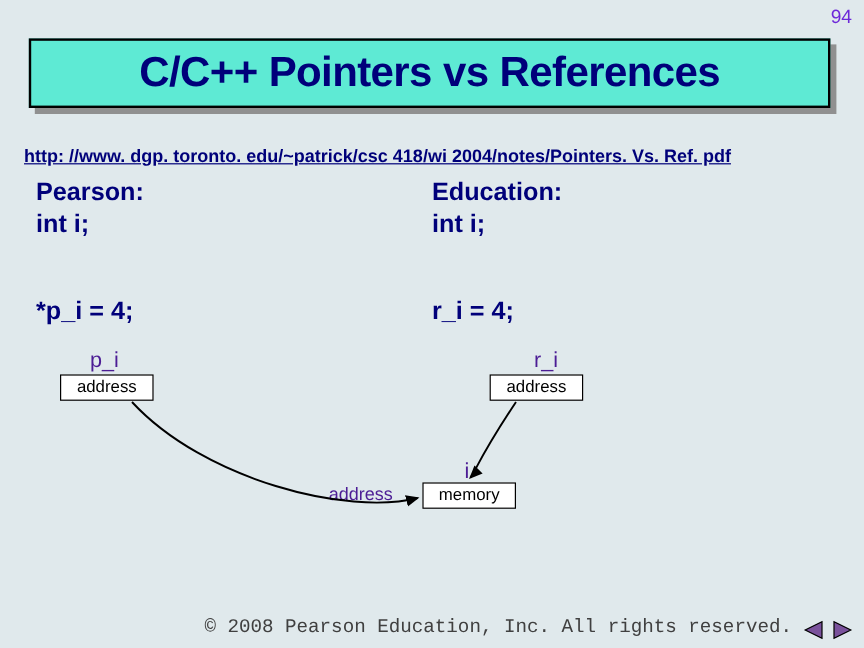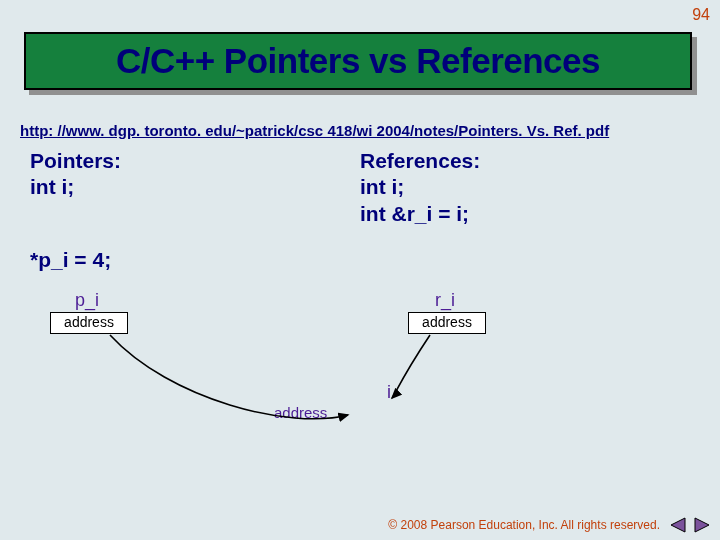--- a/index.html
+++ b/index.html
@@ -14,41 +14,41 @@
   .slide {
     position: relative;
     width: 720px;
     height: 540px;
   }
   .page-number {
     position: absolute;
     top: 6px;
     right: 10px;
     font-size: 16px;
-    color: #c2410c;
+    color: #6d28d9;
   }
   .title-wrap {
     position: absolute;
     top: 32px;
     left: 24px;
     width: 672px;
   }
   .title-shadow {
     position: absolute;
     top: 5px;
     left: 5px;
     width: 668px;
     height: 58px;
     background: #909090;
   }
   .title-box {
     position: relative;
     width: 668px;
     height: 58px;
-    background: #15803d;
+    background: #5eead4;
     border: 2px solid #000;
     box-sizing: border-box;
     display: flex;
     align-items: center;
     justify-content: center;
   }
   .title-box span {
     font-size: 35px;
     font-weight: bold;
     color: #00007a;
@@ -112,22 +112,23 @@
     top: 0;
     width: 720px;
     height: 540px;
     pointer-events: none;
   }
 
   .copyright {
     position: absolute;
     bottom: 8px;
     right: 60px;
-    font-size: 12px;
-    color: #c2410c;
+    font-size: 16px;
+    color: #404040;
+    font-family: Liberation Mono, monospace;
   }
 
   .nav {
     position: absolute;
     bottom: 6px;
     right: 8px;
     display: flex;
     gap: 4px;
   }
   .nav-btn {
@@ -150,39 +151,40 @@
   <div class="title-wrap">
     <div class="title-shadow"></div>
     <div class="title-box">
       <span>C/C++ Pointers vs References</span>
     </div>
   </div>
 
   <a class="link" href="#">http: //www. dgp. toronto. edu/~patrick/csc 418/wi 2004/notes/Pointers. Vs. Ref. pdf</a>
 
   <div class="col left">
-    <div>Pointers:</div>
+    <div>Pearson:</div>
     <div>int i;</div>
   </div>
   <div class="col right">
-    <div>References:</div>
+    <div>Education:</div>
     <div>int i;</div>
-    <div>int &amp;r_i = i;</div>
   </div>
 
   <div class="assign left">*p_i = 4;</div>
+  <div class="assign right">r_i = 4;</div>
 
   <div class="node-label" style="left:75px;  top:290px;">p_i</div>
   <div class="node-box" style="left:50px;  top:312px;">address</div>
 
-  <div class="node-label" style="left:435px; top:290px;">r_i</div>
+  <div class="node-label" style="left:445px; top:290px;">r_i</div>
   <div class="node-box" style="left:408px; top:312px;">address</div>
 
   <div class="node-label" style="left:387px; top:382px;">i</div>
   <div class="node-label" style="left:274px; top:404px; font-size:15px;">address</div>
+  <div class="node-box node-mem" style="left:352px; top:402px;">memory</div>
 
   <svg class="arrows">
     <defs>
       <marker id="arr" markerWidth="8" markerHeight="8" refX="6" refY="3" orient="auto">
         <path d="M0,0 L7,3 L0,6 Z" fill="#000"></path>
       </marker>
     </defs>
 
     <path d="M110,335 C170,400 290,430 348,415" fill="none" stroke="#000" stroke-width="1.6" marker-end="url(#arr)"></path>
 

